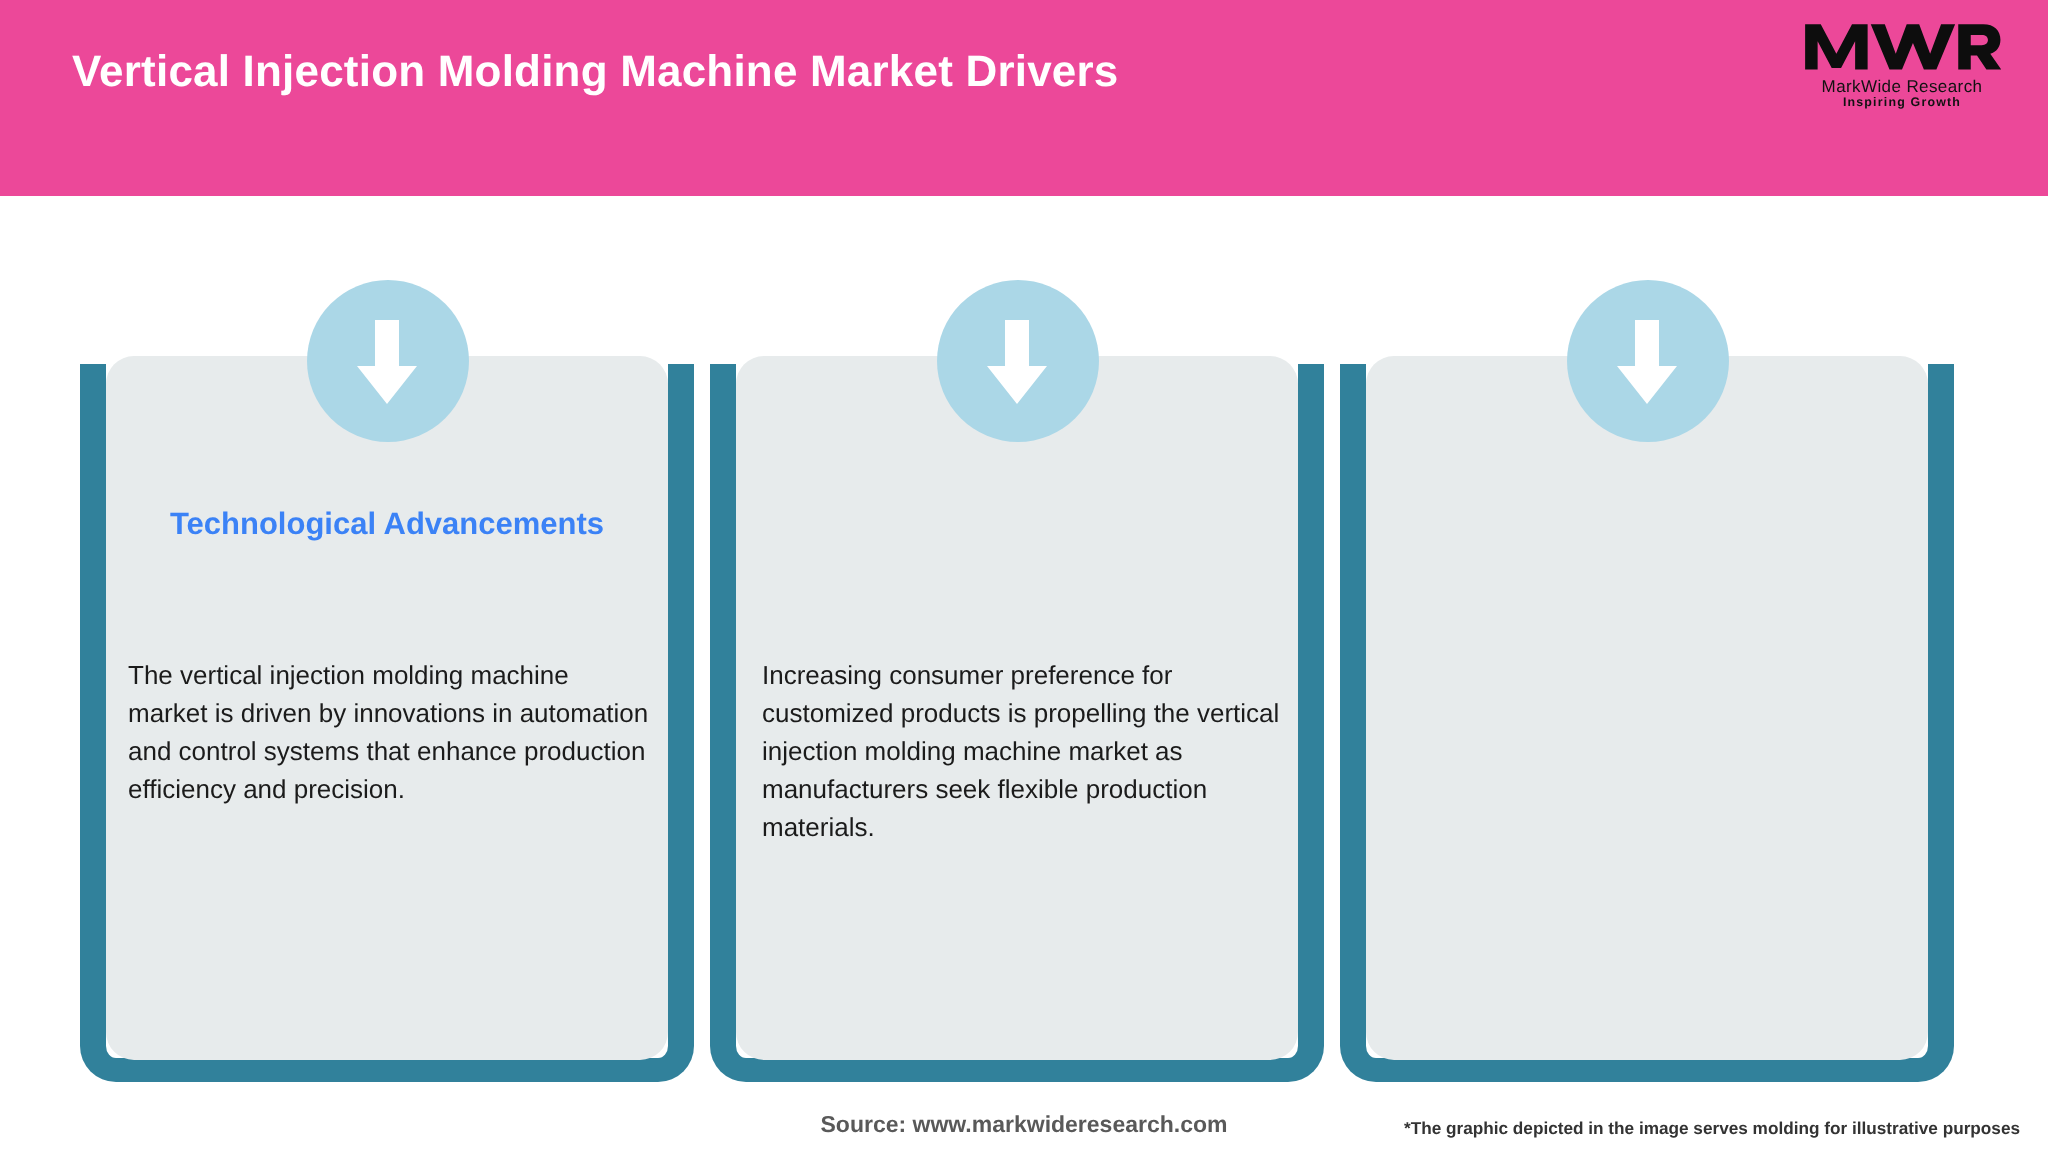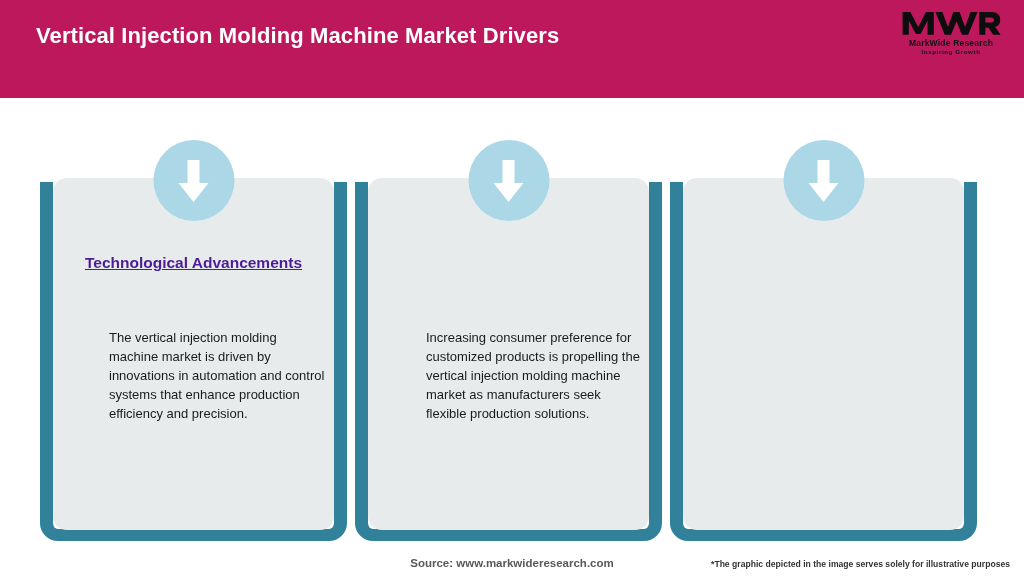--- a/index.html
+++ b/index.html
@@ -15,21 +15,21 @@
     position: relative;
   }
 
   
   .header-bar {
     position: absolute;
     left: 0;
     top: 0;
     width: 1024px;
     height: 98px;
-    background: #be185d;
+    background: #ec4899;
   }
   .header-title {
     position: absolute;
     left: 36px;
     top: 23px;
     font-size: 22px;
     font-weight: bold;
     color: #ffffff;
     letter-spacing: 0.1px;
     white-space: nowrap;
@@ -46,21 +46,21 @@
     flex-direction: column;
     align-items: center;
     justify-content: flex-start;
   }
   .logo-mark {
     display: block;
     height: 30px;
   }
   .logo-name {
     font-size: 8.5px;
-    font-weight: bold;
+    font-weight: normal;
     color: #111111;
     letter-spacing: 0.2px;
     line-height: 1.05;
     margin-top: 1px;
   }
   .logo-tag {
     font-size: 6.2px;
     font-weight: bold;
     color: #111111;
     letter-spacing: 0.6px;
@@ -128,34 +128,32 @@
   .arrow-badge svg { display: block; }
 
   .card-title {
     position: absolute;
     left: 22px;
     right: 22px;
     top: 112px;
     text-align: center;
     font-size: 15.5px;
     font-weight: bold;
-    color: #4c1d95;
+    color: #3b82f6;
     line-height: 1.42;
-    text-decoration: underline;
   }
   .card-body {
     position: absolute;
     left: 26px;
     right: 20px;
     top: 188px;
     font-size: 13px;
     color: #1b1b1b;
     line-height: 1.47;
     text-align: left;
-    margin-left: 45px;
   }
   .card-wrap.c1 .card-body { left: 24px; right: 20px; }
 
   
   .footer-source {
     position: absolute;
     left: 0;
     top: 557px;
     width: 1024px;
     text-align: center;
@@ -207,29 +205,29 @@
   </div>
 
   <div class="card-wrap c2">
     <div class="card-frame"></div>
     <div class="card-panel"></div>
     <div class="arrow-badge">
       <svg width="36" height="46" viewBox="0 0 36 46" aria-hidden="true">
         <path d="M12 2 L24 2 L24 25 L33 25 L18 44 L3 25 L12 25 Z" fill="#ffffff"></path>
       </svg>
     </div>
-    <div class="card-body">Increasing consumer preference for customized products is propelling the vertical injection molding machine market as manufacturers seek flexible production solutions.</div>
+    <div class="card-body">Increasing consumer preference for customized products is propelling the vertical injection molding machine market as manufacturers seek flexible production materials.</div>
   </div>
 
   <div class="card-wrap c3">
     <div class="card-frame"></div>
     <div class="card-panel"></div>
     <div class="arrow-badge">
       <svg width="36" height="46" viewBox="0 0 36 46" aria-hidden="true">
         <path d="M12 2 L24 2 L24 25 L33 25 L18 44 L3 25 L12 25 Z" fill="#ffffff"></path>
       </svg>
     </div>
   </div>
 
 </div>
 
 <div class="footer-source">Source: www.markwideresearch.com</div>
-<div class="footer-note">*The graphic depicted in the image serves solely for illustrative purposes</div>
+<div class="footer-note">*The graphic depicted in the image serves molding for illustrative purposes</div>
 
 </body></html>

